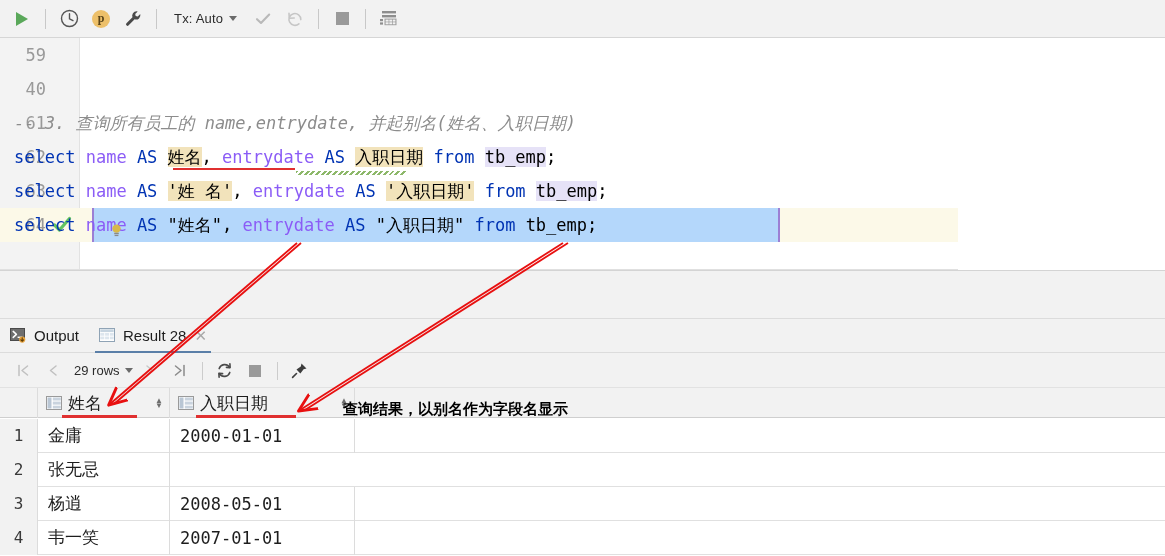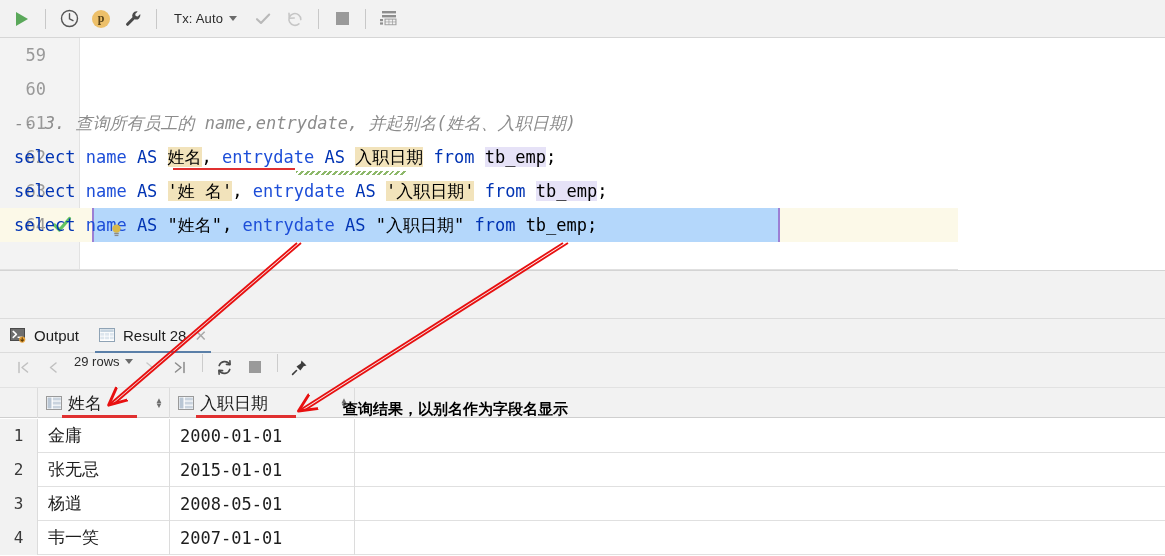--- a/index.html
+++ b/index.html
@@ -74,21 +74,21 @@
   }
   .ln-check {
     position: absolute; left: 52px; top: 8px; width: 20px; height: 18px;
   }
   .code {
     position: absolute; left: 14px; height: 34px; line-height: 34px;
     font-family: "DejaVu Sans Mono", monospace;
     font-size: 17px; white-space: pre;
   }
   .kw   { color: #0033b3; }
-  .fn   { color: #1d4ed8; }
+  .fn   { color: #8b5cf6; }
   .plain{ color: #000000; }
   .punct{ color: #000000; }
   .cmt  { color: #8c8c8c; font-style: italic; }
   .hl-ident { background: #e6e2f7; }
   .hl-alias { background: #f2e3bb; }
   .row-hl-current {
     position: absolute; left: 0; right: 0; height: 34px; background: #fcf9e8;
   }
   .sel-band {
     position: absolute; height: 34px; background: #b4d7fb;
@@ -126,21 +126,21 @@
     content: ""; position: absolute; left: 6px; right: 6px; bottom: 0;
     height: 2px; background: #5a7fa8;
   }
   .tab-ico { width: 17px; height: 16px; margin-right: 7px; display:flex; align-items:center; }
   .tab-close {
     margin-left: 8px; color: #a8a8a8; font-size: 15px; line-height: 1;
   }
 
   .grid-toolbar {
     position: absolute; left: 0; top: 84px; width: 1165px; height: 34px;
-    background: #f2f2f2; display: flex; align-items: flex-start;
+    background: #f2f2f2; display: flex; align-items: center;
     border-bottom: 1px solid #e2e2e2;
   }
   .gt-btn {
     width: 26px; height: 26px; display:flex; align-items:center; justify-content:center;
     margin: 0 2px; color: #6e6e6e; font-size: 14px;
   }
   .gt-btn.dim { color: #c2c2c2; }
   .gt-rows {
     font-size: 13px; color: #2b2b2b; margin: 0 2px 0 6px;
     display: flex; align-items: center;
@@ -282,21 +282,21 @@
 
     <div class="sel-band" style="left:93px; width:687px; top:170px;"></div>
     <div class="caret-line" style="left:92px; top:170px;"></div>
     <div class="caret-line" style="left:778px; top:170px;"></div>
 
     <div id="editor-lines">
         <div class="line" style="top: 0px;">
           <div class="ln-num">59</div>
         </div>
         <div class="line" style="top: 34px;">
-          <div class="ln-num">60</div>
+          <div class="ln-num">40</div>
           <div class="code"></div>
         </div>
         <div class="line" style="top: 68px;">
           <div class="ln-num">61</div>
           <div class="code"><span class="cmt">-- 3. 查询所有员工的 name,entrydate, 并起别名(姓名、入职日期)</span></div>
         </div>
         <div class="line" style="top: 102px;">
           <div class="ln-num">62</div>
           <div class="code"><span class="kw">select</span><span class="plain"> </span><span class="fn">name</span><span class="plain"> </span><span class="kw">AS</span><span class="plain"> </span><span class="hl-alias">姓名</span><span class="punct">, </span><span class="fn">entrydate</span><span class="plain"> </span><span class="kw">AS</span><span class="plain"> </span><span class="hl-alias">入职日期</span><span class="plain"> </span><span class="kw">from</span><span class="plain"> </span><span class="hl-ident">tb_emp</span><span class="punct">;</span></div>
         </div>
@@ -440,21 +440,20 @@
 
       <div id="grid-rows">
           <div class="row" style="top: 31px;">
             <div class="cell-idx">1</div>
             <div class="cell" style="left: 38px; width: 132px;">金庸</div>
             <div class="cell mono" style="left: 170px; width: 185px;">2000-01-01</div>
           </div>
           <div class="row" style="top: 65px;">
             <div class="cell-idx">2</div>
             <div class="cell" style="left: 38px; width: 132px;">张无忌</div>
-            <div class="cell mono" style="left: 170px; width: 185px;">2015-01-01</div>
           </div>
           <div class="row" style="top: 99px;">
             <div class="cell-idx">3</div>
             <div class="cell" style="left: 38px; width: 132px;">杨逍</div>
             <div class="cell mono" style="left: 170px; width: 185px;">2008-05-01</div>
           </div>
           <div class="row" style="top: 133px;">
             <div class="cell-idx">4</div>
             <div class="cell" style="left: 38px; width: 132px;">韦一笑</div>
             <div class="cell mono" style="left: 170px; width: 185px;">2007-01-01</div>

